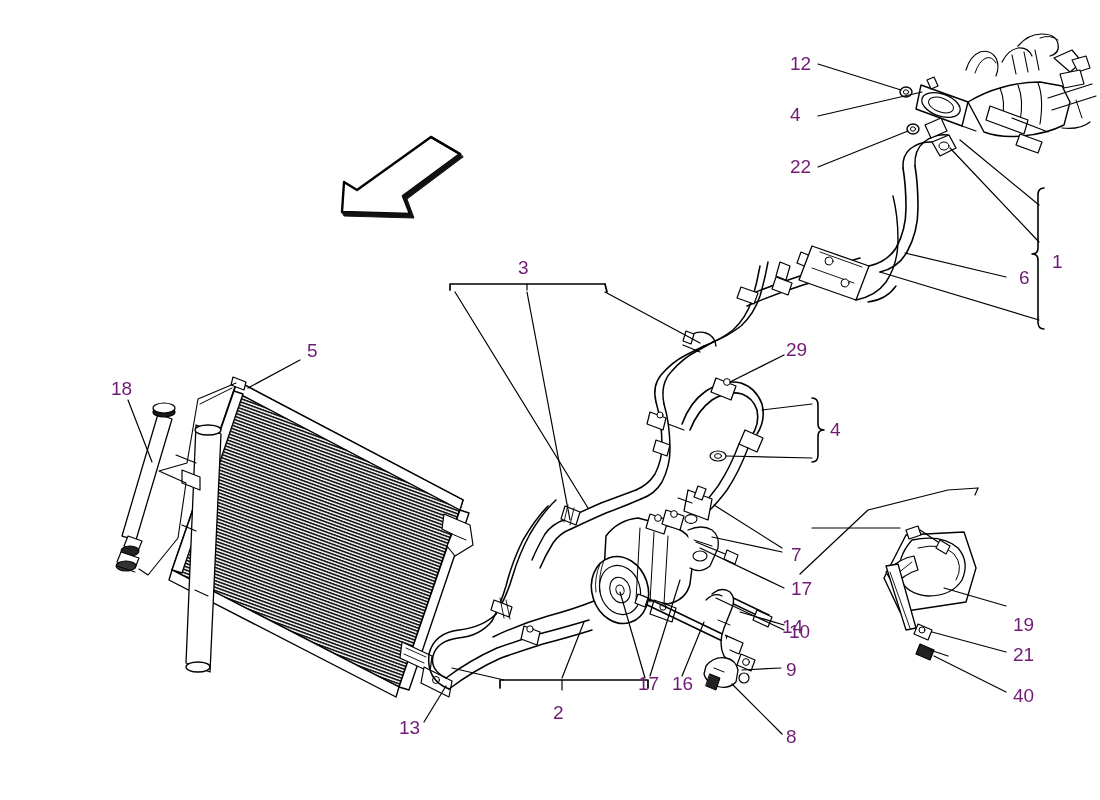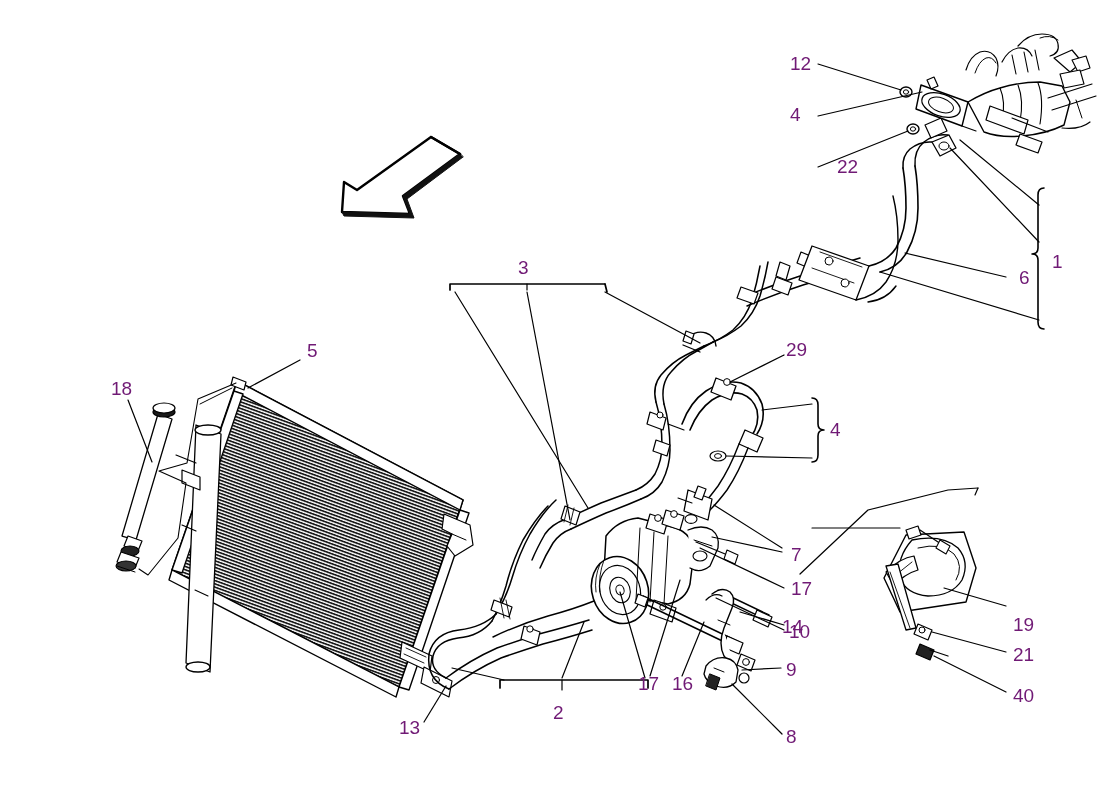--- a/index.html
+++ b/index.html
@@ -404,16 +404,16 @@
 <span class="callout" style="left:790px;top:54px;">12</span>
 <span class="callout" style="left:399px;top:718px;text-align:right;">13</span>
 <span class="callout" style="left:782px;top:617px;text-align:right;">14</span>
 <span class="callout" style="left:672px;top:674px;">16</span>
 <span class="callout" style="left:638px;top:674px;">17</span>
 <span class="callout" style="left:791px;top:579px;">17</span>
 <span class="callout" style="left:111px;top:379px;">18</span>
 <span class="callout" style="left:1013px;top:599px;margin-top:16px;">19</span>
 <span class="callout" style="left:1013px;top:686px;">40</span>
 <span class="callout" style="left:1013px;top:645px;text-align:right;">21</span>
-<span class="callout" style="left:790px;top:157px;margin-left:47px;">22</span>
+<span class="callout" style="left:790px;top:157px;">22</span>
 <span class="callout" style="left:786px;top:340px;">29</span>
 
 </div>
 
 </body></html>

